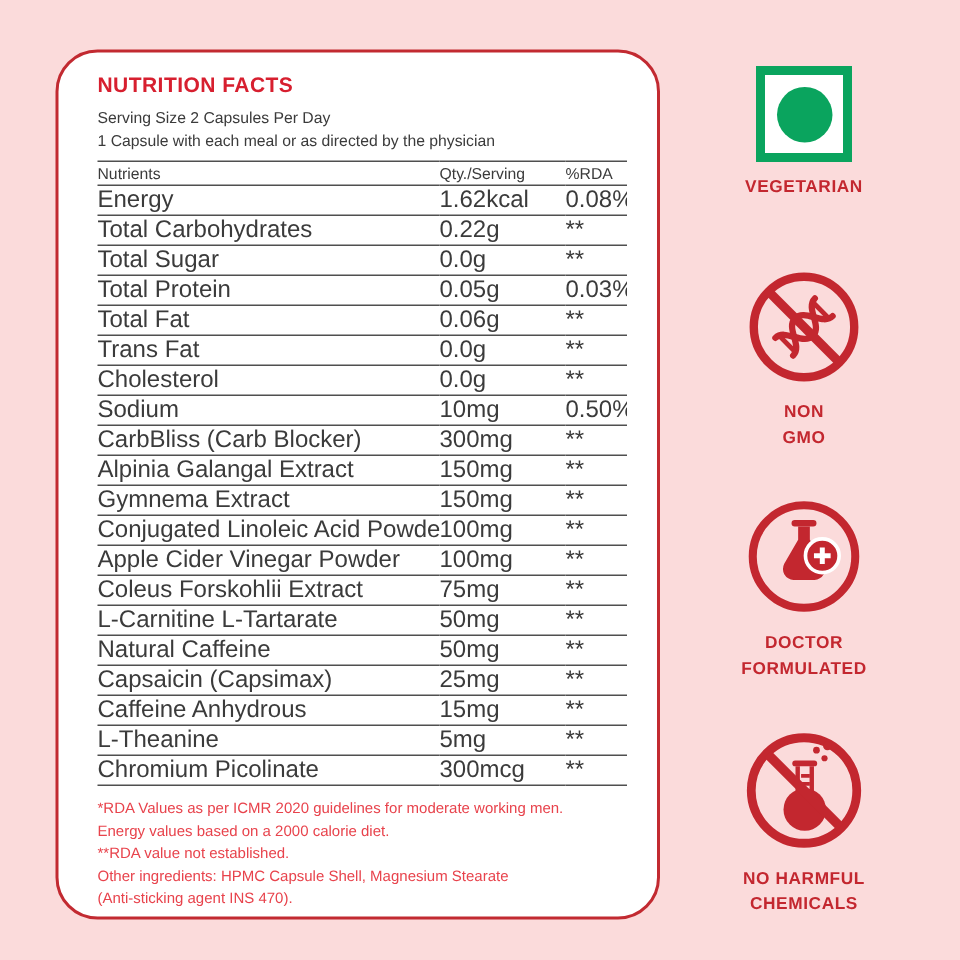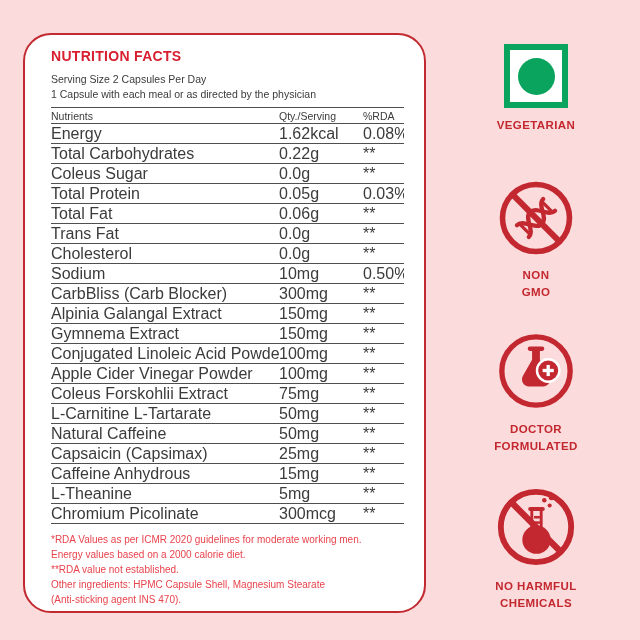--- a/index.html
+++ b/index.html
@@ -7,21 +7,21 @@
     --foot:#E8434C; --accent:#C3272F; --green:#0AA45E; --text:#3B3B3B; --line:#4F4F4F;
   }
   *{margin:0;padding:0;box-sizing:border-box;}
   html,body{width:640px;height:640px;}
   body{
     background:var(--bg);
     font-family:"Liberation Sans","DejaVu Sans",sans-serif;
     position:relative;overflow:hidden;
   }
   .card{
-    position:absolute;left:23px;top:33px;width:403px;height:580px;
+    position:absolute;left:37px;top:33px;width:403px;height:580px;
     background:var(--card);
     border:2.5px solid var(--border);
     border-radius:28px;
     padding:13px 19px 0 26px;
   }
   .title{
     color:var(--title);font-size:14px;font-weight:bold;letter-spacing:.3px;
     line-height:16px;
   }
   .serving{color:var(--text);font-size:10.5px;line-height:14.5px;}
@@ -82,21 +82,21 @@
           <td class="c1">Energy</td>
           <td class="c2">1.62kcal</td>
           <td class="c3">0.08%</td>
         </tr>
         <tr>
           <td class="c1">Total Carbohydrates</td>
           <td class="c2">0.22g</td>
           <td class="c3">**</td>
         </tr>
         <tr>
-          <td class="c1">Coleus Sugar</td>
+          <td class="c1">Total Sugar</td>
           <td class="c2">0.0g</td>
           <td class="c3">**</td>
         </tr>
         <tr>
           <td class="c1">Total Protein</td>
           <td class="c2">0.05g</td>
           <td class="c3">0.03%</td>
         </tr>
         <tr>
           <td class="c1">Total Fat</td>

